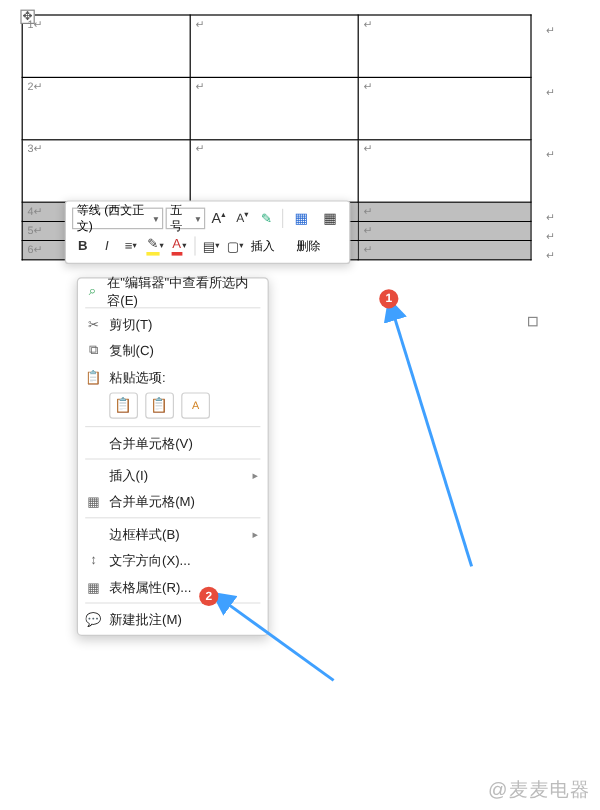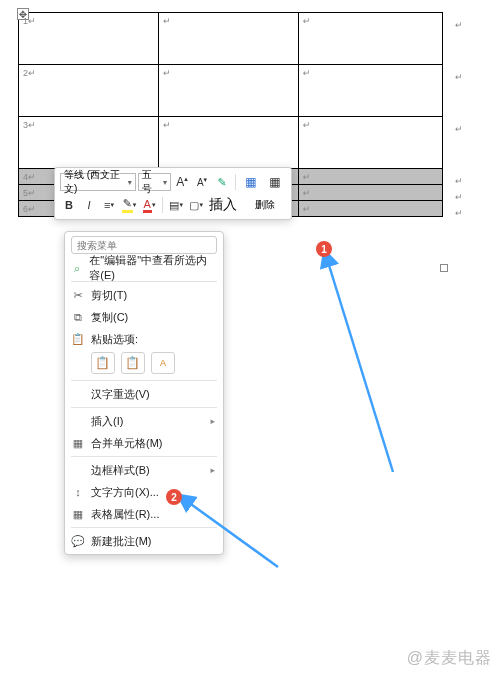--- a/index.html
+++ b/index.html
@@ -247,29 +247,26 @@
         <span style="border-bottom:3px solid #ffeb3b;padding:0 1px">✎</span>
         <span class="dd" style="font-size:7px">▾</span>
       </div>
     <div class="tbtn">
         <span style="border-bottom:3px solid #e53935;padding:0 1px;color:#c33">A</span>
         <span class="dd" style="font-size:7px">▾</span>
       </div>
     <div class="sep"></div>
     <div class="tbtn">▤<span class="dd" style="font-size:7px">▾</span></div>
     <div class="tbtn">▢<span class="dd" style="font-size:7px">▾</span></div>
-    <div style="font-size:14px;margin-left:2px">插入</div>
+    <div style="font-size:10px;margin-left:2px">插入</div>
     <div style="font-size:10px;margin-left:16px">删除</div>
   </div>
 </div>
 
 <div class="context-menu">
-  <div class="search-row">
-    <input class="search-input" placeholder="搜索菜单" style="">
-  </div>
   <div class="menu-item">
     <span class="mi-icon">⌕</span>
     <span>在"编辑器"中查看所选内容(E)</span>
   </div>
   <div class="menu-sep"></div>
   <div class="menu-item">
     <span class="mi-icon gray">✂</span>
     <span>剪切(T)</span>
   </div>
   <div class="menu-item">
@@ -283,21 +280,21 @@
   <div class="paste-opts">
     <div class="opt">📋</div>
     <div class="opt">📋</div>
     <div class="opt">
         <span style="font-size:9px">A</span>
       </div>
   </div>
   <div class="menu-sep"></div>
   <div class="menu-item">
     <span class="mi-icon"></span>
-    <span>汉字重选(V)</span>
+    <span>合并单元格(V)</span>
   </div>
   <div class="menu-sep"></div>
   <div class="menu-item">
     <span class="mi-icon"></span>
     <span>插入(I)</span>
     <span class="sub">▸</span>
   </div>
   <div class="menu-item">
     <span class="mi-icon gray">▦</span>
     <span>合并单元格(M)</span>

